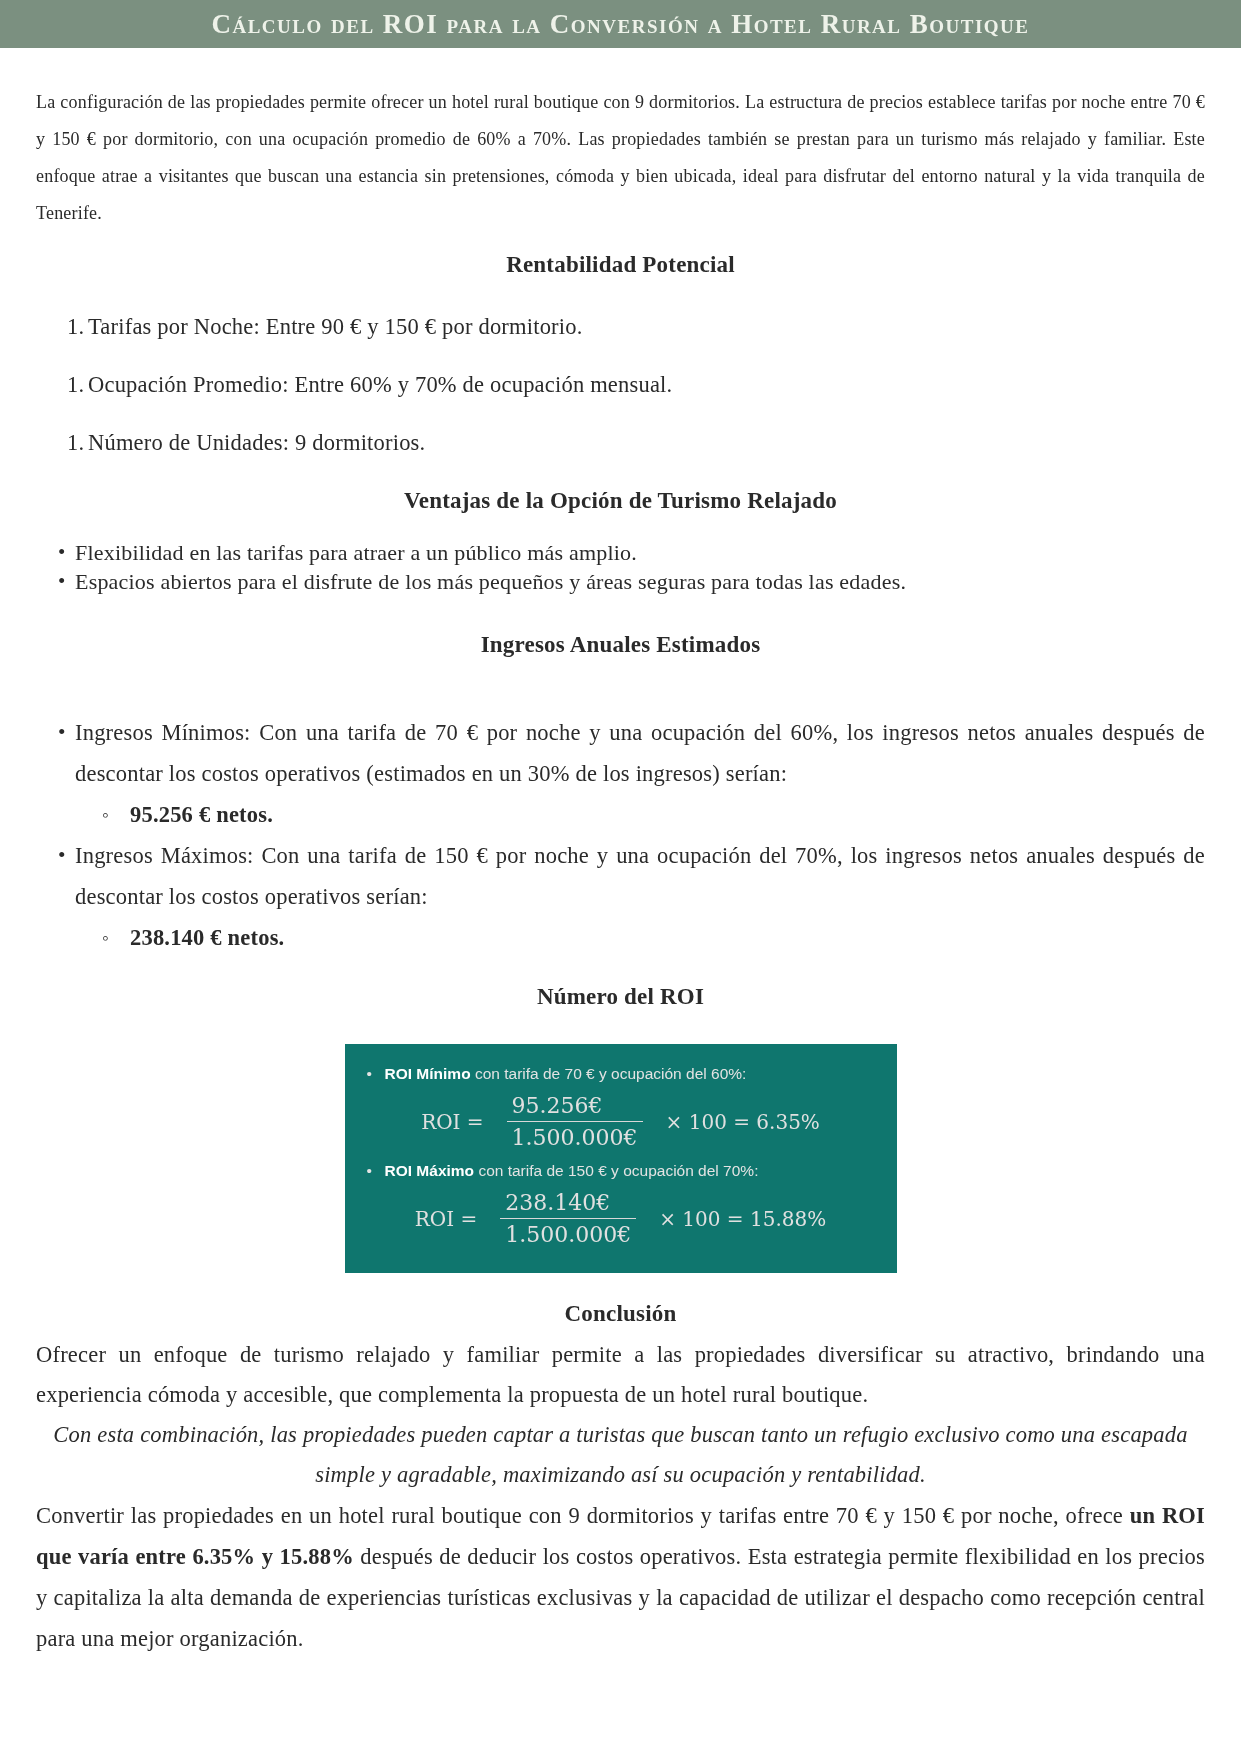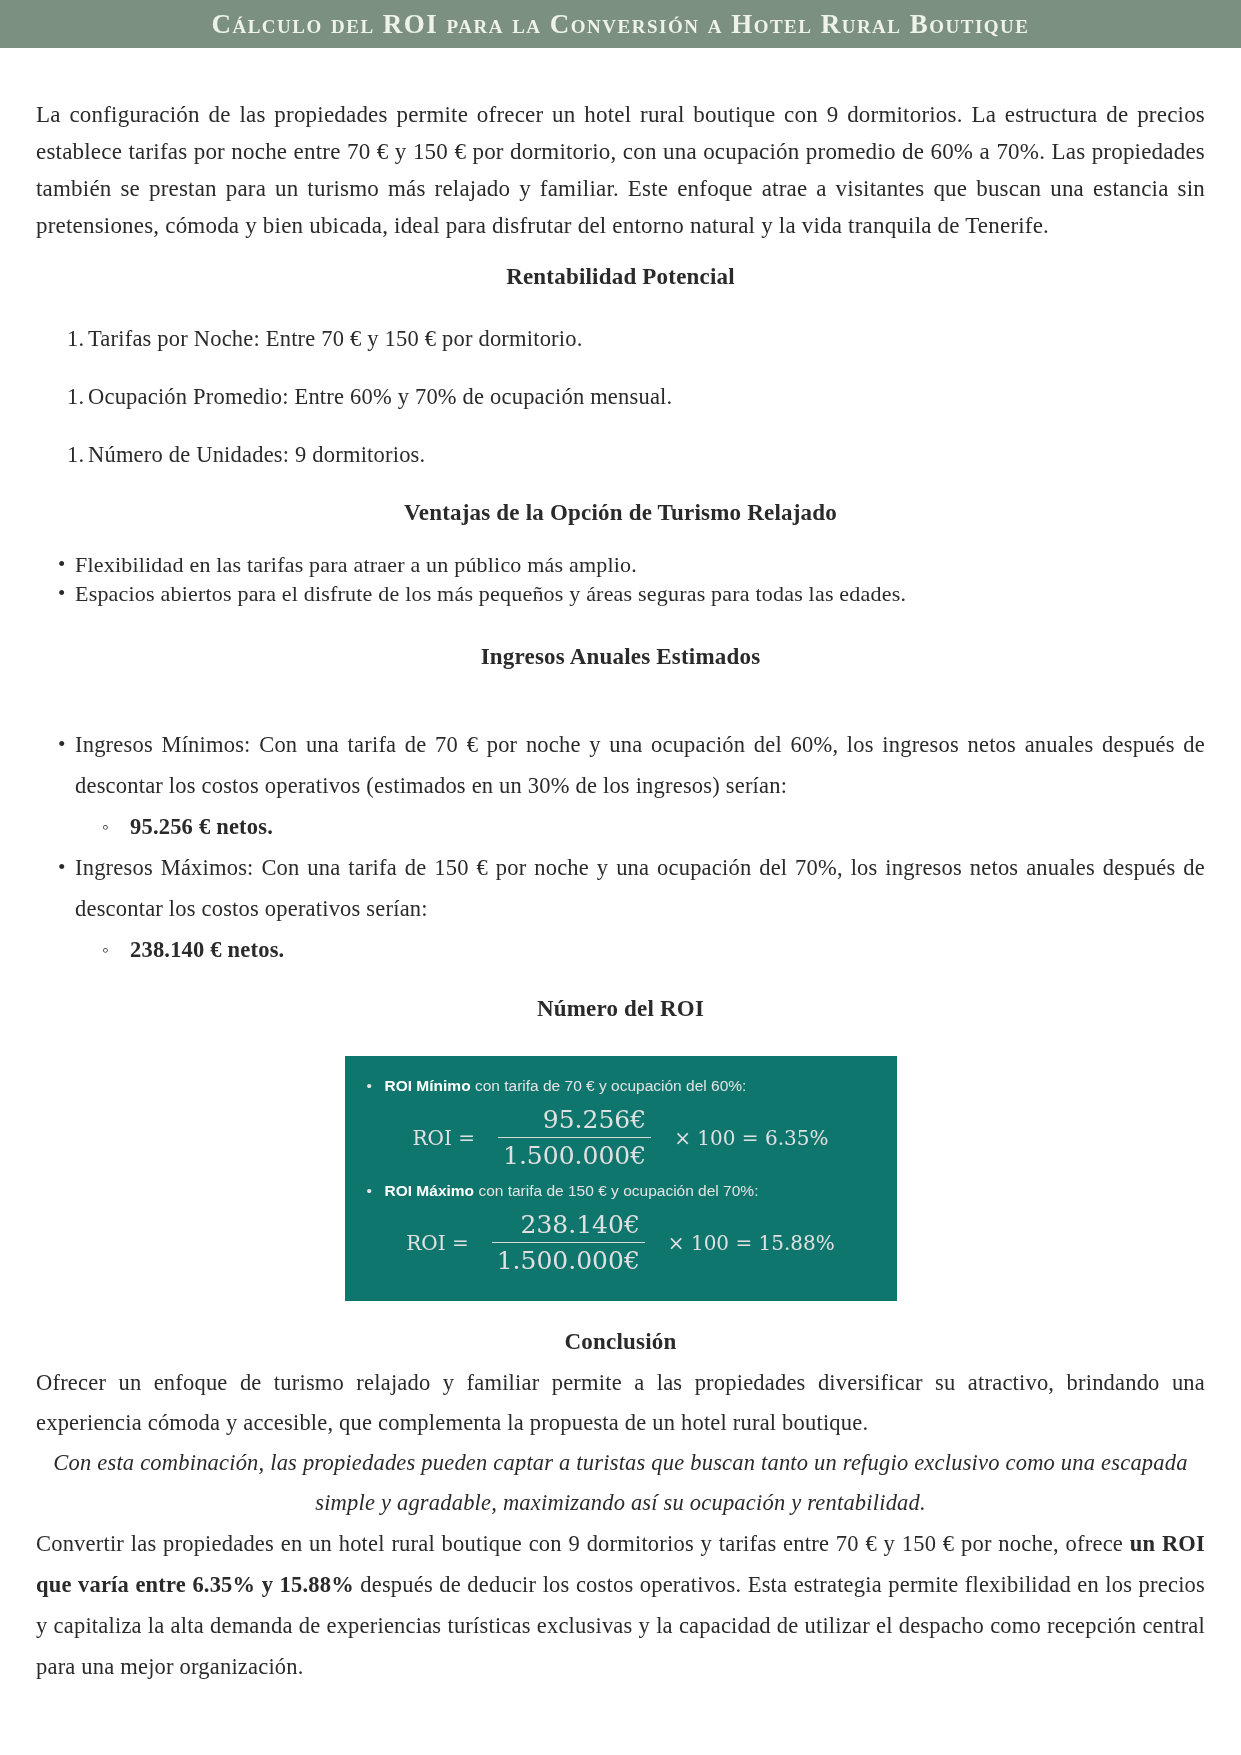--- a/index.html
+++ b/index.html
@@ -13,21 +13,21 @@
     height:48px; width:100%;
     display:flex; align-items:center; justify-content:center;
   }
   .header-title {
     font-variant:small-caps; font-weight:600; font-size:27px;
     letter-spacing:1.5px; line-height:48px;
   }
   
   .content { padding:0 36px; }
   p.intro {
-    margin-top:48px; font-size:23px; line-height:37px;
+    margin-top:36px; font-size:18px; line-height:37px;
     text-align:justify; letter-spacing:0.2px;
   }
   h3.sec-heading {
     text-align:center; font-size:23px; font-weight:700; letter-spacing:0.2px;
   }
   .h-rentabilidad { margin-top:20px; }
   .h-ventajas    { margin-top:30px; }
   .h-ingresos    { margin-top:36px; }
   .h-roi         { margin-top:26px; }
   .h-conclusion  { margin-top:28px; }
@@ -69,21 +69,21 @@
   }
   .roi-panel .p-label::before {
     content:"\2022"; position:absolute; left:4px; top:0; color:#e3e3e3;
   }
   .roi-panel .p-label b { color:#ffffff; }
   .formula {
     display:flex; align-items:center; justify-content:center; gap:23px;
     font-family:"DejaVu Serif", serif; font-size:20px; color:#e0e0e0;
     margin:8px 0 10px 0;
   }
-  .frac { display:inline-flex; flex-direction:column; text-align:right; font-size:25px; }
+  .frac { display:inline-flex; flex-direction:column; text-align:left; font-size:22px; }
   .frac .num { padding:0 5px 3px 5px; }
   .frac .den { border-top:1.5px solid #d8d8d8; padding:3px 5px 0 5px; }
 
   
   p.concl-just {
     font-size:22.5px; line-height:40px; text-align:justify;
     margin-top:8px; letter-spacing:0.2px;
   }
   p.concl-italic {
     font-size:22.5px; line-height:40px; text-align:center; font-style:italic;
@@ -104,21 +104,21 @@
 
   <div class="content">
 
     <p class="intro">La configuración de las propiedades permite ofrecer un hotel rural boutique con 9 dormitorios. La estructura de precios establece tarifas por noche entre 70 € y 150 € por dormitorio, con una ocupación promedio de 60% a 70%. Las propiedades también se prestan para un turismo más relajado y familiar. Este enfoque atrae a visitantes que buscan una estancia sin pretensiones, cómoda y bien ubicada, ideal para disfrutar del entorno natural y la vida tranquila de Tenerife.</p>
 
     <h3 class="sec-heading h-rentabilidad">Rentabilidad Potencial</h3>
 
     <ol class="num-list">
       <li>
         <span class="marker">1.</span>
-        <span>Tarifas por Noche: Entre 70 € y 150 € por dormitorio.</span>
+        <span>Tarifas por Noche: Entre 90 € y 150 € por dormitorio.</span>
       </li>
       <li>
         <span class="marker">1.</span>
         <span>Ocupación Promedio: Entre 60% y 70% de ocupación mensual.</span>
       </li>
       <li>
         <span class="marker">1.</span>
         <span>Número de Unidades: 9 dormitorios.</span>
       </li>
     </ol>

